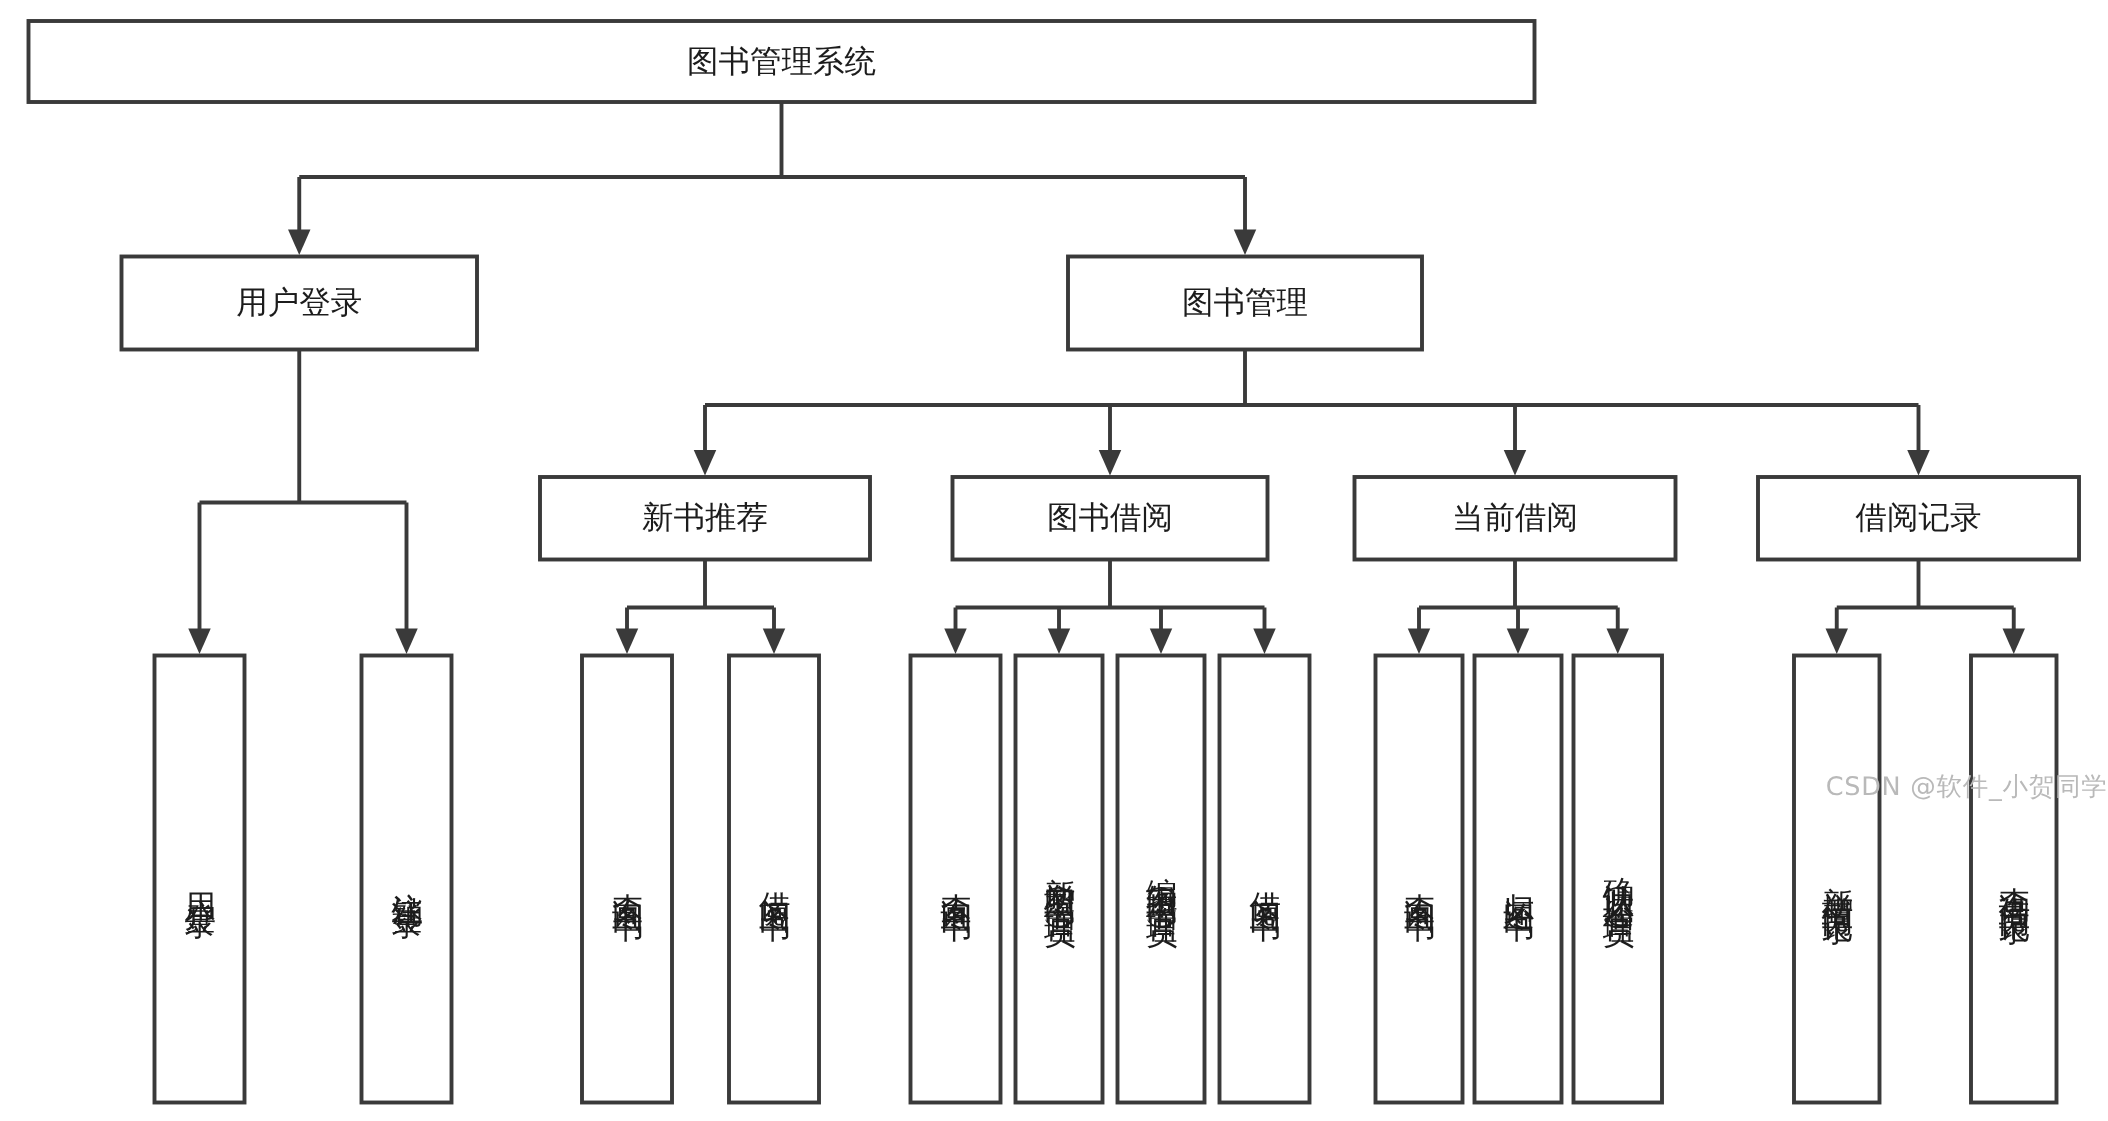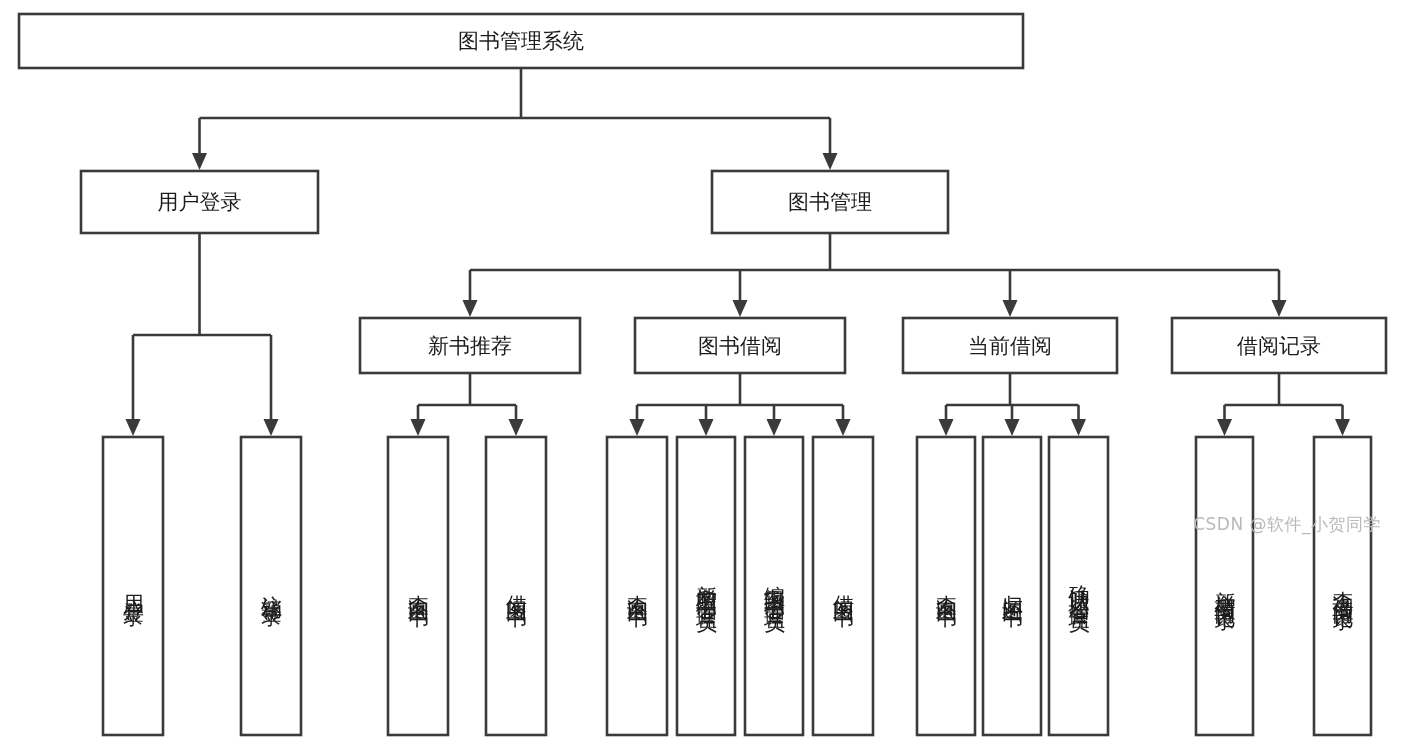--- a/index.html
+++ b/index.html
@@ -62,21 +62,21 @@
     text-orientation: upright;
     font-family: "DejaVu Sans", "Liberation Sans", sans-serif;
     font-size: 21px;
     line-height: 1.0;
     letter-spacing: 4px;
     color: #1c1c1c;
     white-space: nowrap;
   }
   .watermark {
     position: absolute;
-    right: 24px;
+    right: 0;
     bottom: 6px;
     font-family: "DejaVu Sans", "Liberation Sans", sans-serif;
     font-size: 17px;
     color: #b9b9b9;
     letter-spacing: 0.5px;
     user-select: none;
   }
 </style>
 </head>
 <body>

